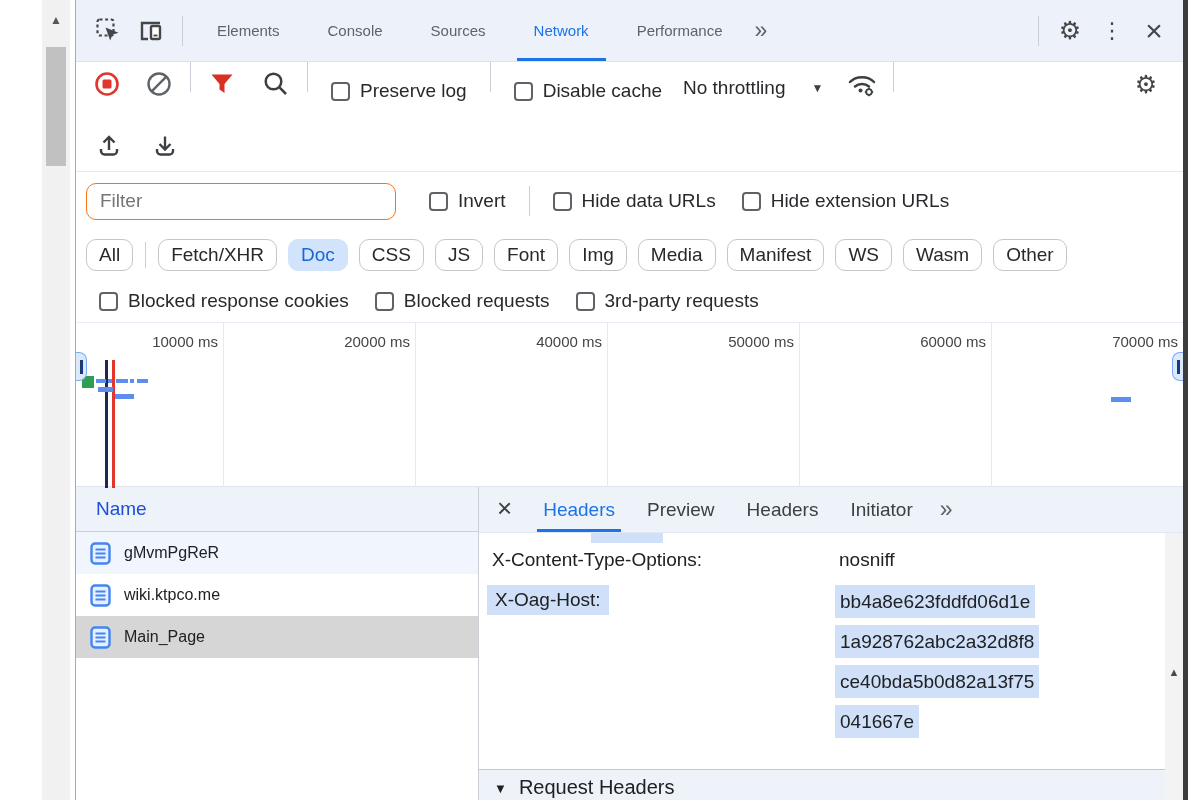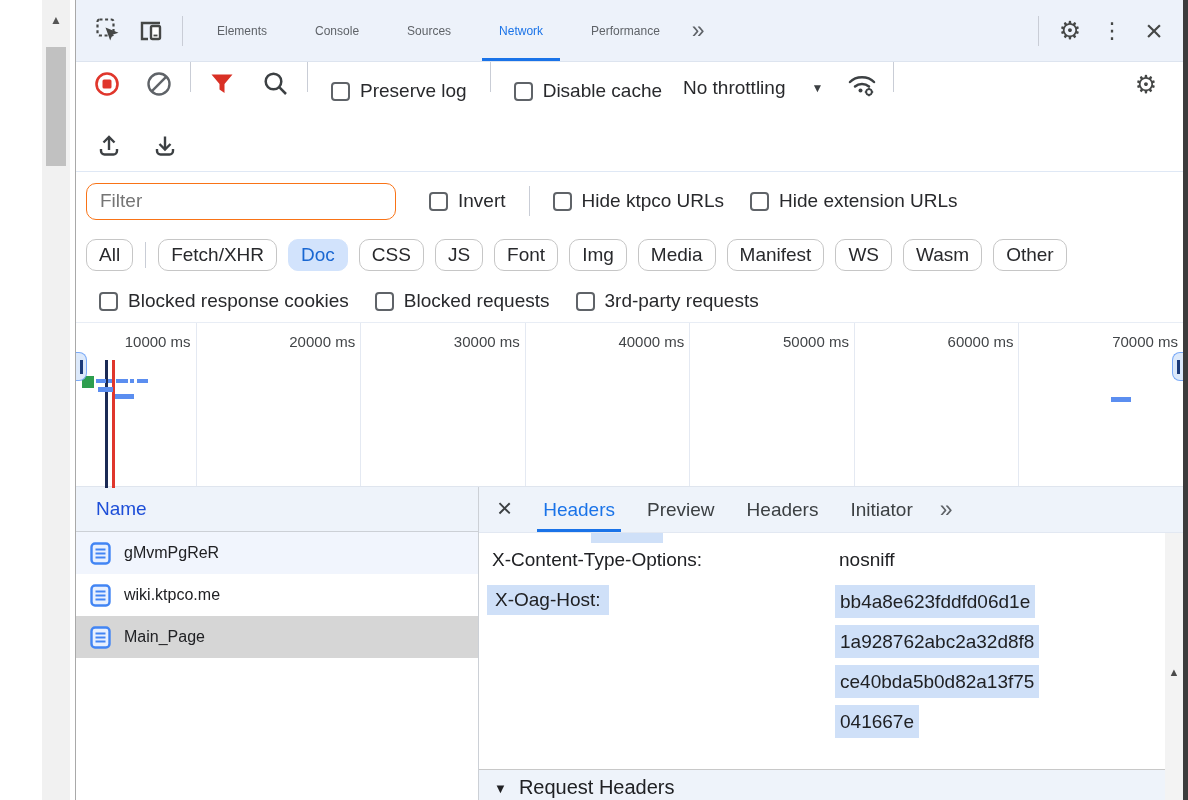--- a/index.html
+++ b/index.html
@@ -15,21 +15,21 @@
   
   .devtools { position:absolute; left:75px; top:0; width:1108px; height:800px; background:#fff; border-left:1px solid #a9a9a9; display:flex; flex-direction:column; }
   .right-edge { position:absolute; right:0; top:0; width:5px; height:800px; background:#3c3c3c; }
 
   .vdiv { width:1px; height:30px; background:#c9cdd6; margin:0 10px; flex:0 0 auto; }
   .icon-btn { width:42px; height:44px; display:flex; align-items:center; justify-content:center; flex:0 0 auto; }
   .glyph { font-size:25px; color:#454746; line-height:1; }
 
   
   .tabbar { height:62px; background:#edf2fa; border-bottom:1px solid #dde4ef; display:flex; align-items:center; padding-left:12px; flex:0 0 auto; }
-  .tab { position:relative; height:100%; display:flex; align-items:center; padding:0 24px; font-size:12px; color:#5f6368; cursor:default; }
+  .tab { position:relative; height:100%; display:flex; align-items:center; padding:0 24px; font-size:15px; color:#5f6368; cursor:default; }
   .tab.active { color:#1a73e8; }
   .tab.active::after { content:""; position:absolute; left:7px; right:7px; bottom:0; height:3px; background:#1a73e8; }
   .more-chev { font-size:23px; color:#5f6368; padding:0 8px; }
 
   
   .net-actions { height:58px; display:flex; padding-left:10px; background:#fff; flex:0 0 auto; }
   .cb { display:flex; align-items:center; gap:10px; font-size:19px; color:#28292c; margin:0 13px; white-space:nowrap; }
   .cb .box { width:19px; height:19px; border:2px solid #5f6368; border-radius:4px; background:#fff; flex:0 0 auto; }
   .throttle { display:flex; align-items:center; font-size:19px; color:#28292c; margin:0 4px 7px 8px; }
   .caret { font-size:12px; color:#3c4043; margin-left:26px; }
@@ -218,21 +218,21 @@
 
     <div class="filter-row">
       <input class="filter-input" placeholder="Filter" style="">
       <div class="cb">
         <span class="box"></span>
         <span>Invert</span>
       </div>
       <div class="vdiv"></div>
       <div class="cb">
         <span class="box"></span>
-        <span>Hide ktpco URLs</span>
+        <span>Hide data URLs</span>
       </div>
       <div class="cb">
         <span class="box"></span>
         <span>Hide extension URLs</span>
       </div>
     </div>
 
     <div class="chips-row">
       <div class="chip">All</div>
       <div class="vdiv"></div>
@@ -260,21 +260,20 @@
       </div>
       <div class="cb">
         <span class="box"></span>
         <span>3rd-party requests</span>
       </div>
     </div>
 
     <div class="timeline">
       <div class="tcol"><span>10000 ms</span></div>
       <div class="tcol"><span>20000 ms</span></div>
-      <div class="tcol"><span>30000 ms</span></div>
       <div class="tcol"><span>40000 ms</span></div>
       <div class="tcol"><span>50000 ms</span></div>
       <div class="tcol"><span>60000 ms</span></div>
       <div class="tcol" style="border-right:none;"><span>70000 ms</span></div>
 
       <div class="tl-green"></div>
       <div class="tl-navy"></div>
       <div class="tl-red"></div>
       <div class="tl-bar" style="left:20px; top:56px; width:10px; height:4px;"></div>
       <div class="tl-bar" style="left:32px; top:56px; width:4px; height:4px;"></div>

